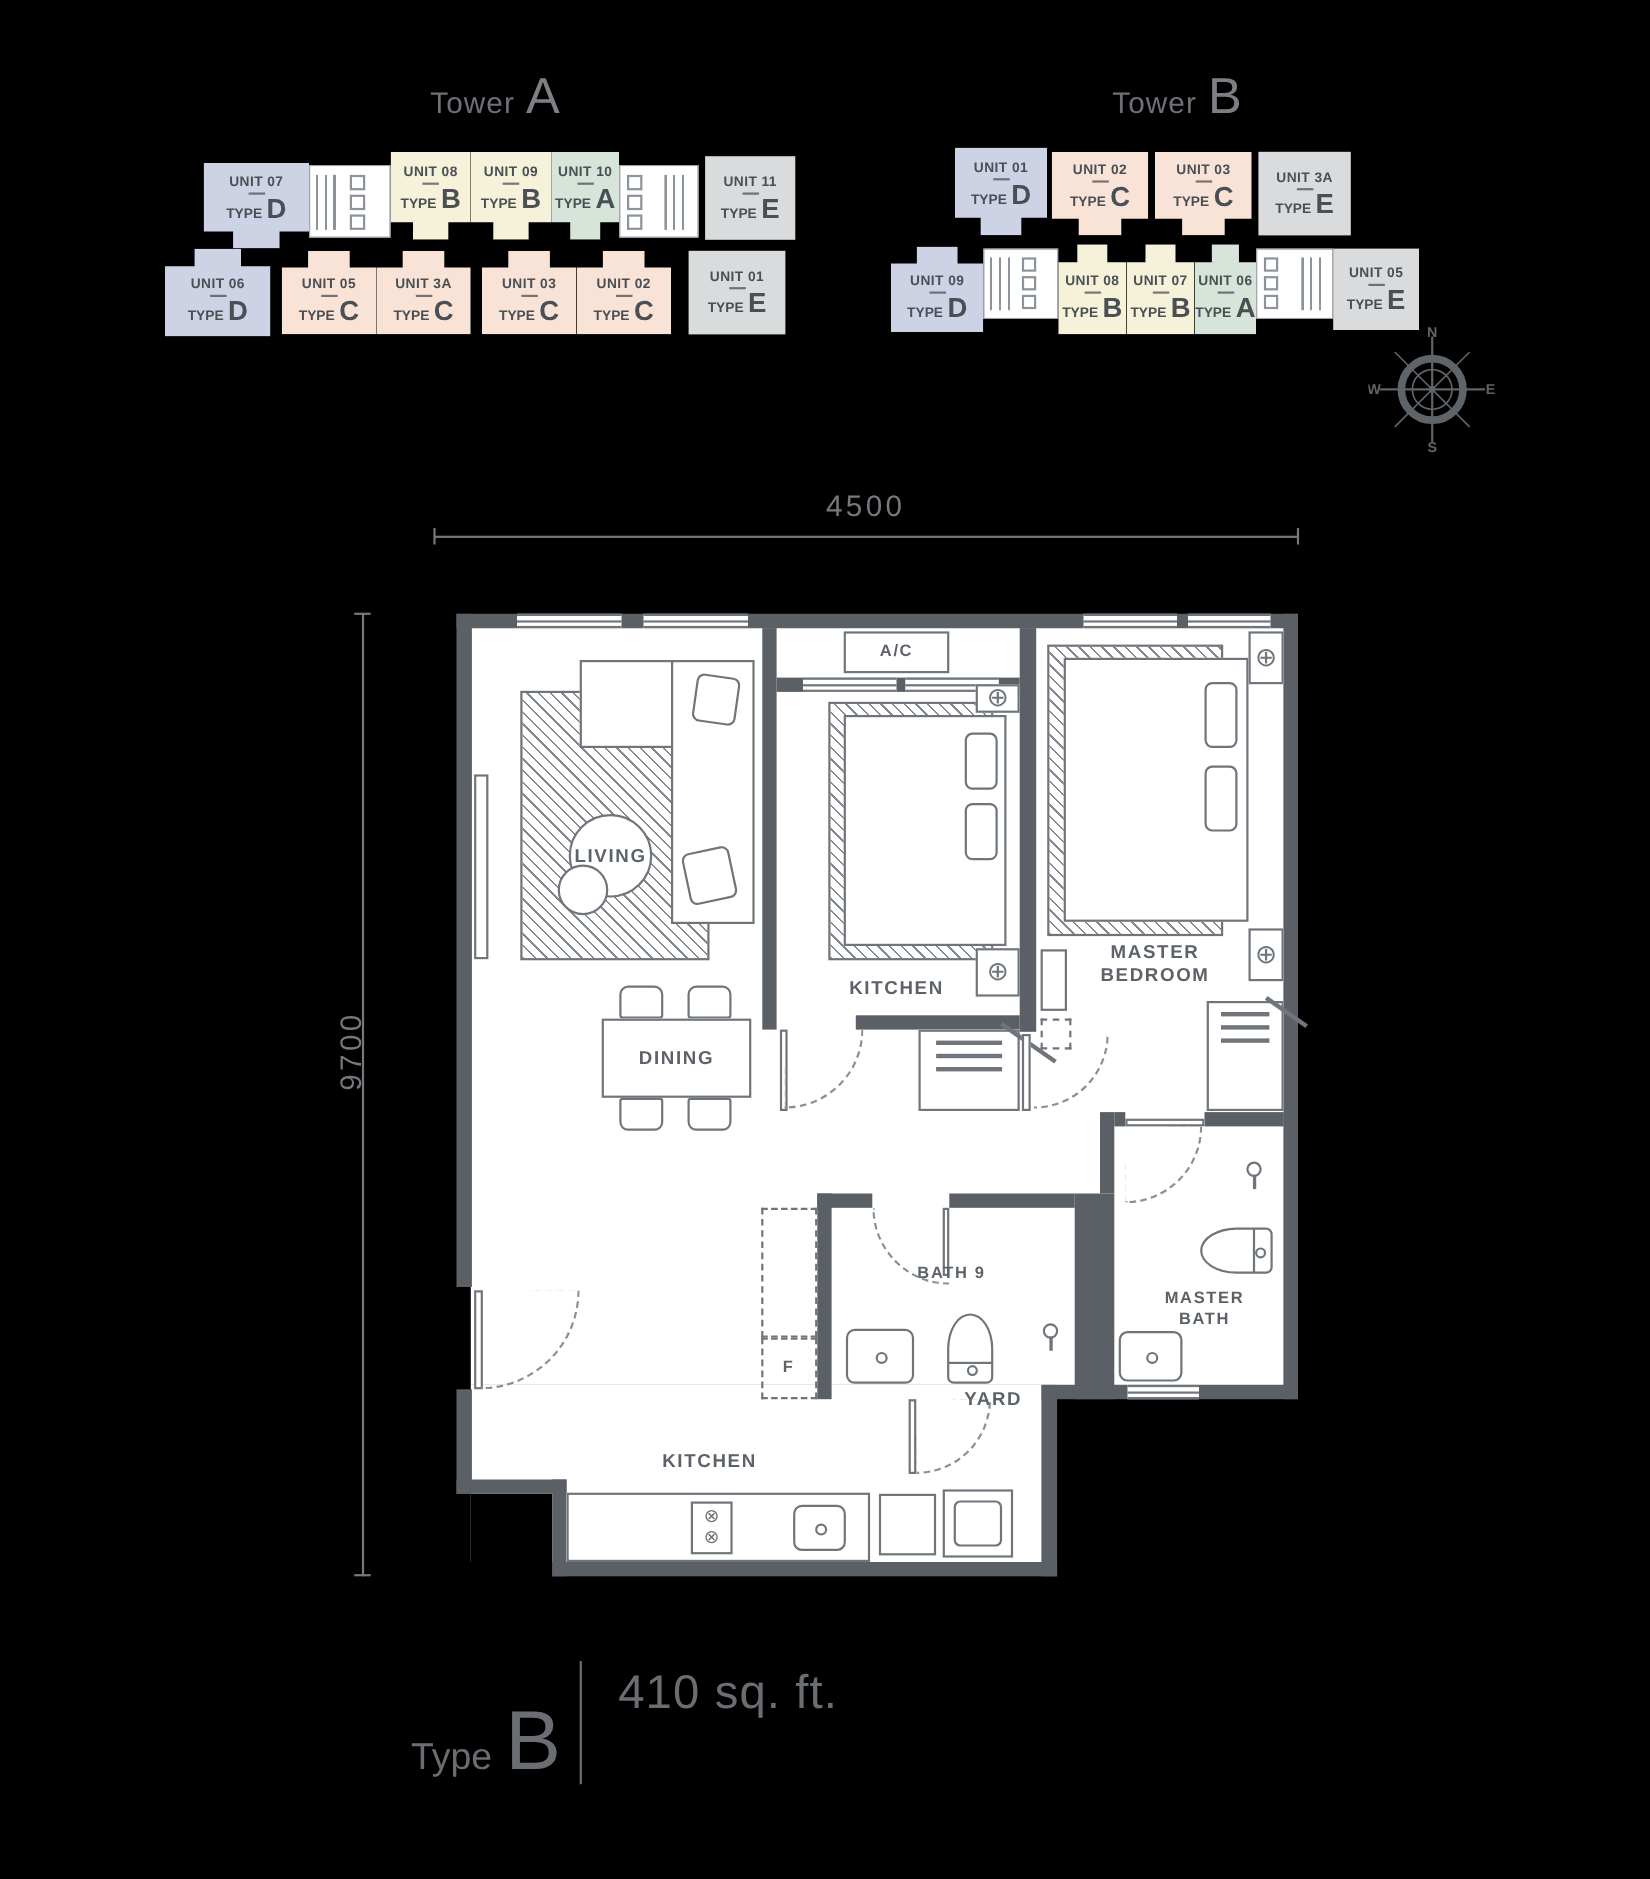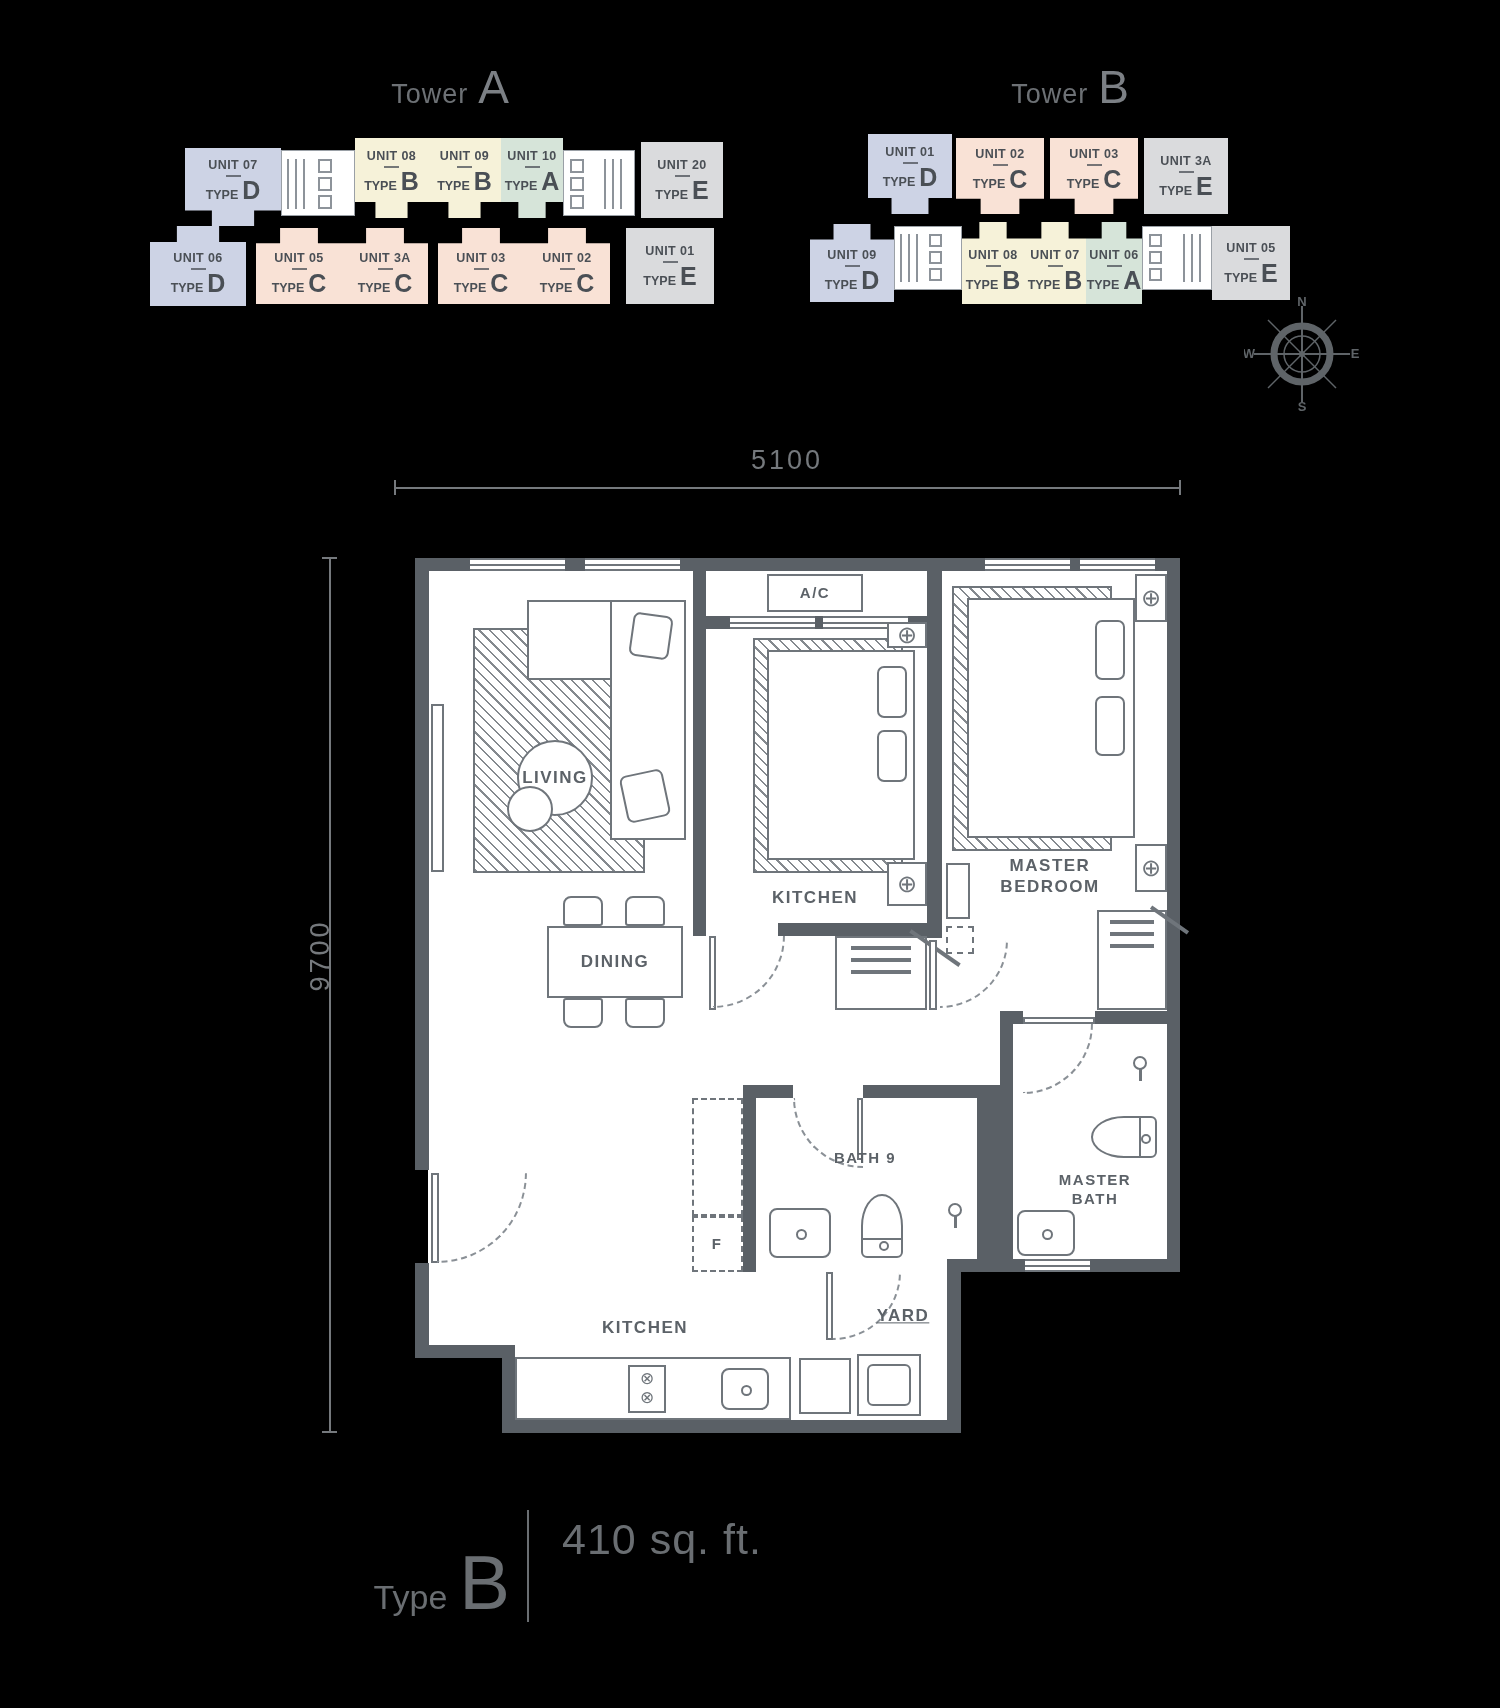--- a/index.html
+++ b/index.html
@@ -125,21 +125,21 @@
       <span class="lt">A</span>
     </div>
 </div>
 <div class="core" style="left:563px;top:150px;width:72px;height:66px;">
   <div class="lift" style="left:6px;top:8px;width:14px;height:14px;"></div>
   <div class="lift" style="left:6px;top:26px;width:14px;height:14px;"></div>
   <div class="lift" style="left:6px;top:44px;width:14px;height:14px;"></div>
   <div class="stairs" style="left:40px;top:8px;width:22px;height:50px;"></div>
 </div>
 <div class="unit" style="left: 641px; top: 142px; width: 82px; height: 76px; background: rgb(218, 219, 221);">
-  <div class="u-name">UNIT 20</div>
+  <div class="u-name">UNIT 11</div>
     <div class="u-sep"></div>
   <div class="u-type">
       <span class="tp">TYPE</span>
       <span class="lt">E</span>
     </div>
 </div>
 
 <div class="unit shape-up" style="left: 150px; top: 226px; width: 96px; height: 80px; background: rgb(205, 211, 229);">
   <div class="u-name">UNIT 06</div>
     <div class="u-sep"></div>
@@ -291,21 +291,21 @@
     <circle cx="58" cy="58" r="3" fill="#5f6468" stroke="none"></circle>
   </g>
   <g fill="#5f6468" font-size="13" font-weight="bold" text-anchor="middle" font-family="Liberation Sans, sans-serif">
     <text x="58" y="10">N</text>
     <text x="111" y="62">E</text>
     <text x="58" y="115">S</text>
     <text x="5" y="62">W</text>
   </g>
 </svg>
 
-<div class="dim-text" style="left:697px;top:445px;width:180px;">5100</div>
+<div class="dim-text" style="left:697px;top:445px;width:180px;">4500</div>
 <div class="dim" style="left:395px;top:487px;width:785px;height:2px;"></div>
 <div class="dim" style="left:394px;top:480px;width:2px;height:15px;"></div>
 <div class="dim" style="left:1179px;top:480px;width:2px;height:15px;"></div>
 
 <div class="dim-text" style="left:245px;top:940px;width:150px;transform:rotate(-90deg);">9700</div>
 <div class="dim" style="left:329px;top:558px;width:2px;height:875px;"></div>
 <div class="dim" style="left:322px;top:557px;width:15px;height:2px;"></div>
 <div class="dim" style="left:322px;top:1431px;width:15px;height:2px;"></div>
 
 <div id="plan">
@@ -426,21 +426,21 @@
   <div class="room-label" style="left:250px;top:770px;">KITCHEN</div>
   <div class="f" style="left:120px;top:799px;width:276px;height:63px;"></div>
   <div class="stove" style="left:233px;top:807px;width:38px;height:48px;">
       <span>⊗</span>
       <span>⊗</span>
     </div>
   <div class="sink" style="left:326px;top:810px;width:48px;height:42px;"></div>
 
   <div class="leaf" style="left:431px;top:714px;width:7px;height:68px;"></div>
   <div class="arc" style="left:438px;top:714px;width:68px;height:68px;"></div>
-  <div class="room-label" style="left:508px;top:758px;text-decoration:underline;">YARD</div>
+  <div class="room-label" style="left:508px;top:714px;">YARD</div>
   <div class="f" style="left:404px;top:800px;width:52px;height:56px;"></div>
   <div class="f" style="left:462px;top:796px;width:64px;height:62px;">
     <div class="f" style="left:8px;top:8px;width:44px;height:42px;border-radius:6px;"></div>
   </div>
 </div>
 
 <div id="legend">
   <div class="type-wrap">
     <span class="type-word">Type</span>
     <span class="type-big">B</span>

